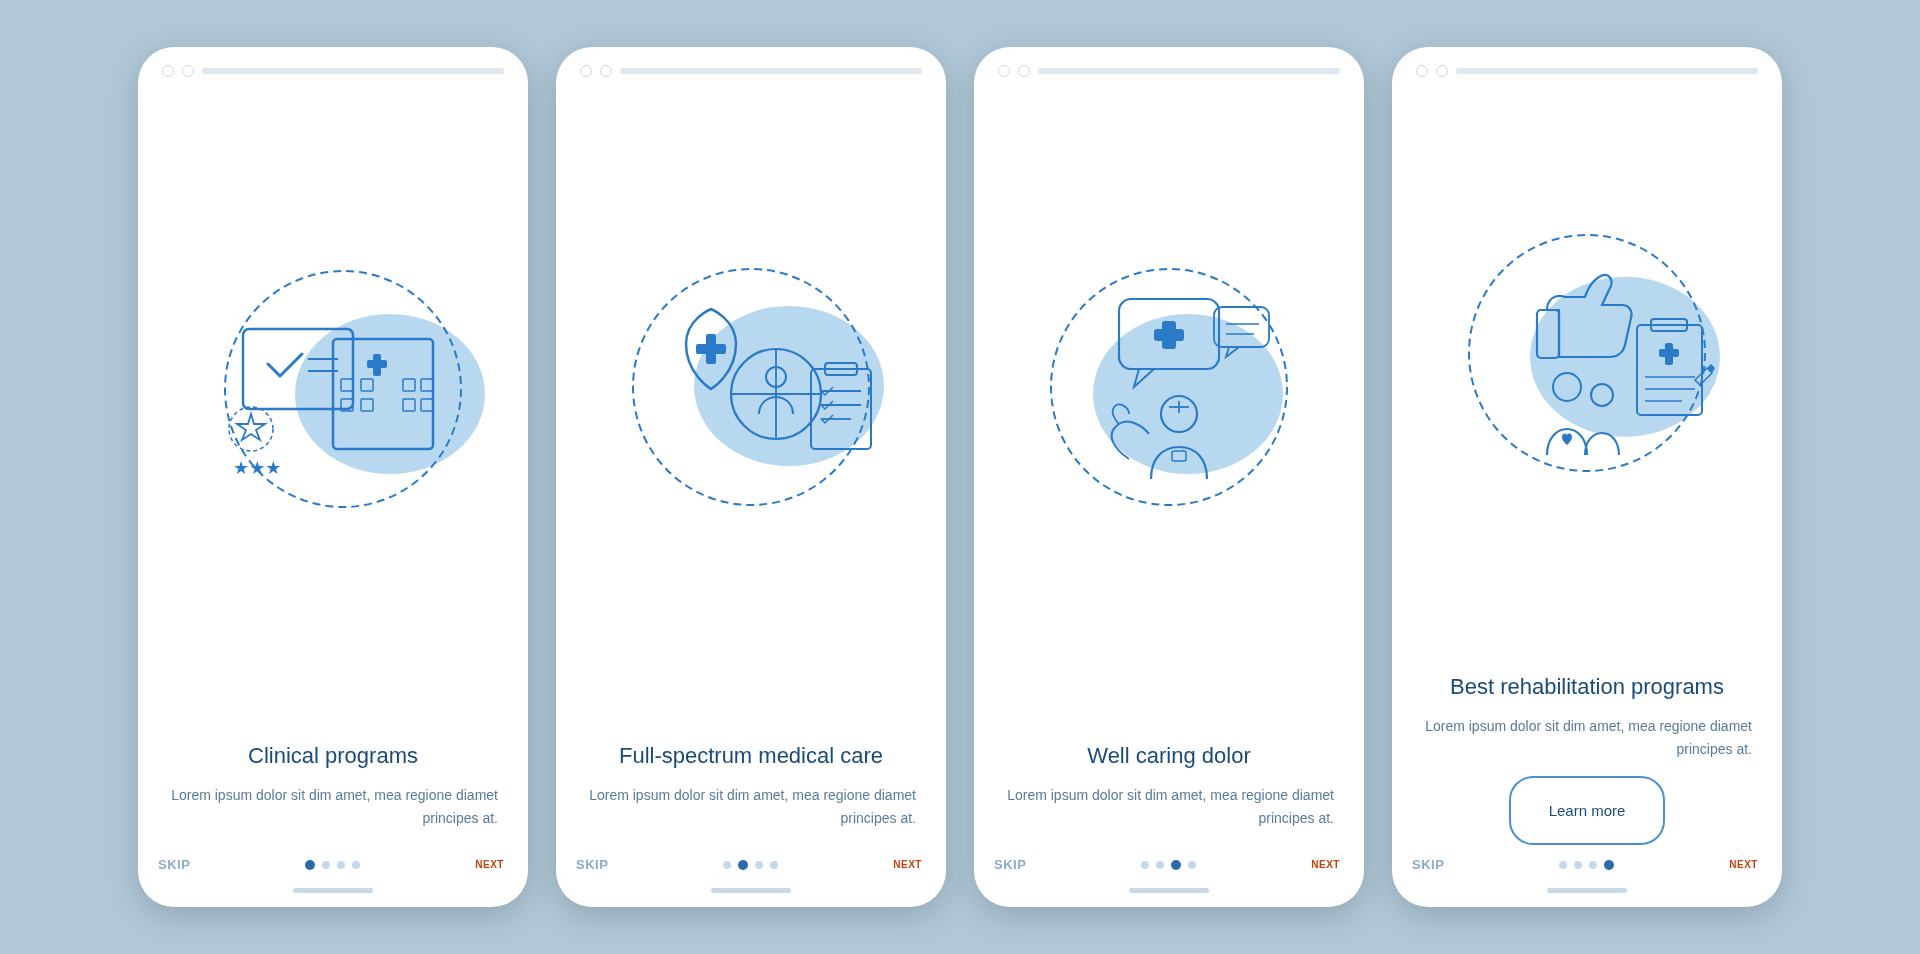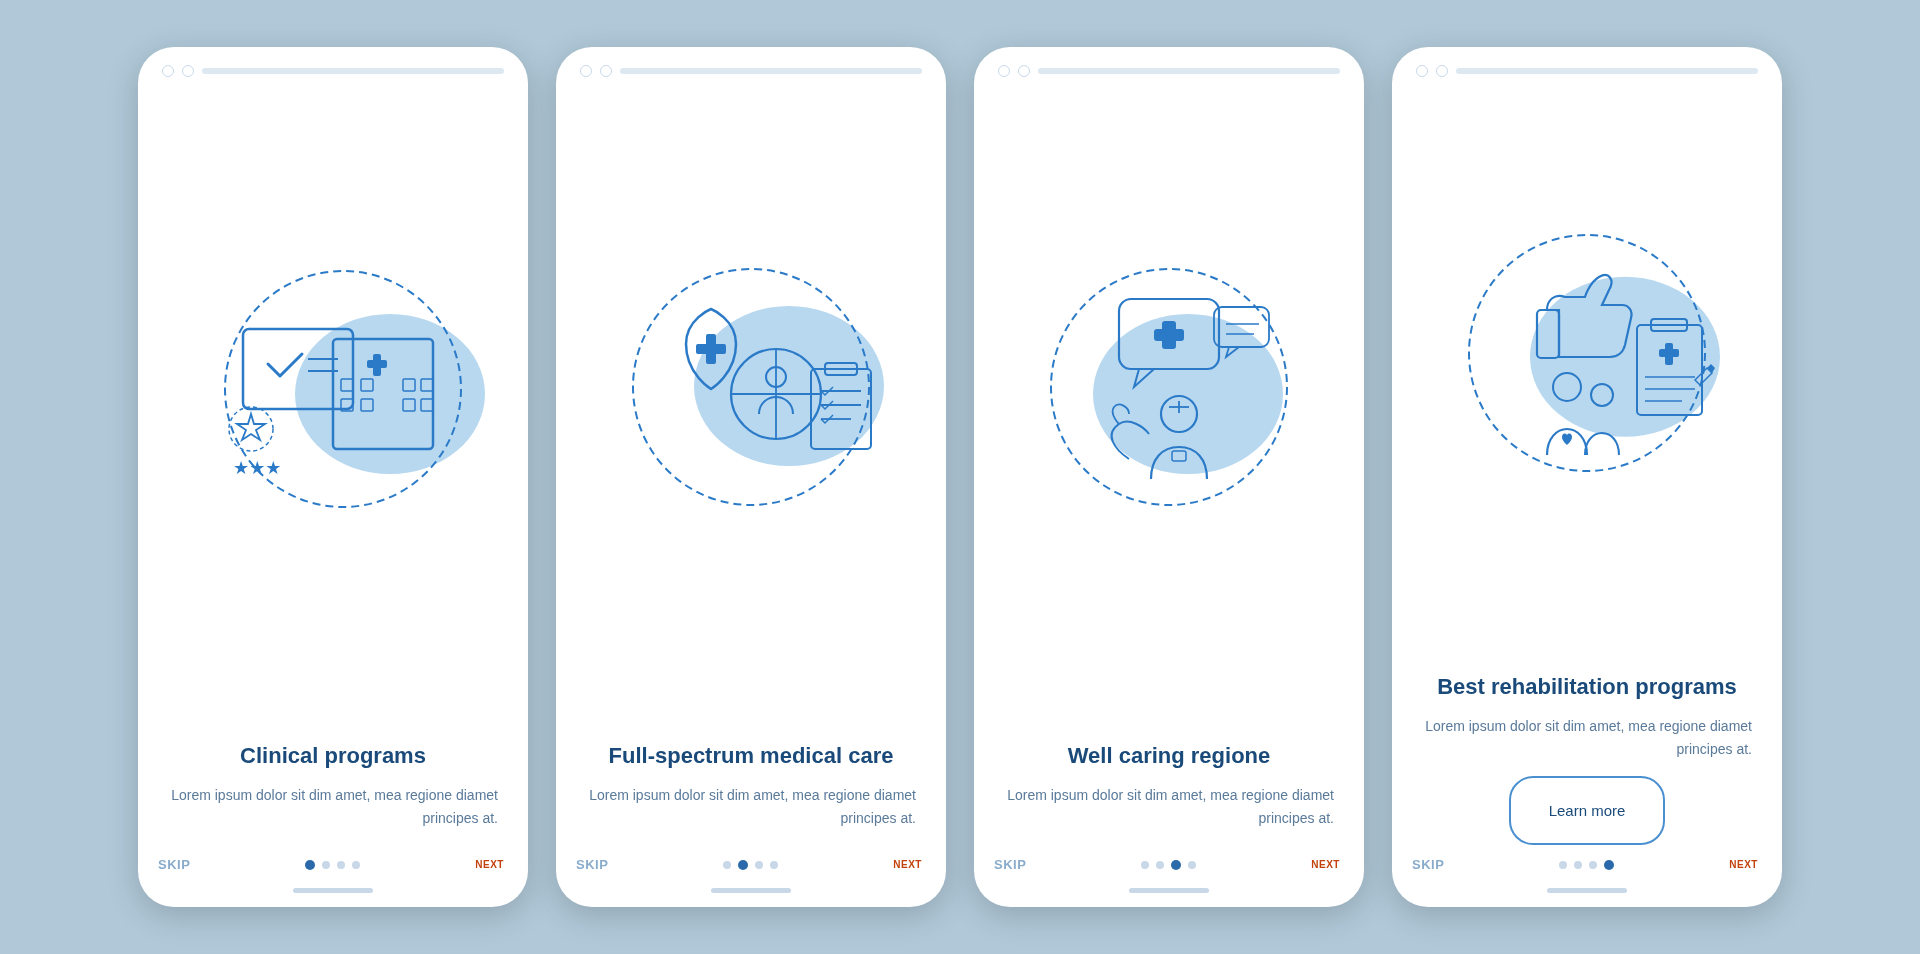--- a/index.html
+++ b/index.html
@@ -75,21 +75,21 @@
     .content-area {
       width: 100%;
       padding: 10px 30px 0 30px;
       display: flex;
       flex-direction: column;
       align-items: center;
     }
 
     .screen-title {
       font-size: 22px;
-      font-weight: 700;
+      font-weight: 400;
       color: #1a4a7a;
       text-align: center;
       margin-bottom: 14px;
       line-height: 1.3;
       margin-top: 40px;
     }
 
     .screen-desc {
       font-size: 14px;
       color: #5a7a9a;
@@ -347,21 +347,21 @@
 
           <rect x="143" y="192" width="14" height="10" rx="2" fill="none" stroke="#2a7ac8" stroke-width="1.5"></rect>
 
           <path d="M100 200 C85 190 75 175 90 165 C100 158 115 168 120 175" fill="none" stroke="#2a7ac8" stroke-width="2"></path>
           <path d="M90 165 C90 165 80 155 85 148 C90 142 100 148 100 155" fill="none" stroke="#2a7ac8" stroke-width="1.8"></path>
         </svg>
       </div>
     </div>
 
     <div class="content-area">
-      <div class="screen-title">Well caring regione</div>
+      <div class="screen-title">Well caring dolor</div>
       <div class="screen-desc">Lorem ipsum dolor sit dim amet, mea regione diamet principes at.</div>
     </div>
 
     <div class="nav-bar">
       <span class="nav-skip">SKIP</span>
       <div class="nav-dots">
         <div class="dot"></div>
         <div class="dot"></div>
         <div class="dot active"></div>
         <div class="dot"></div>

